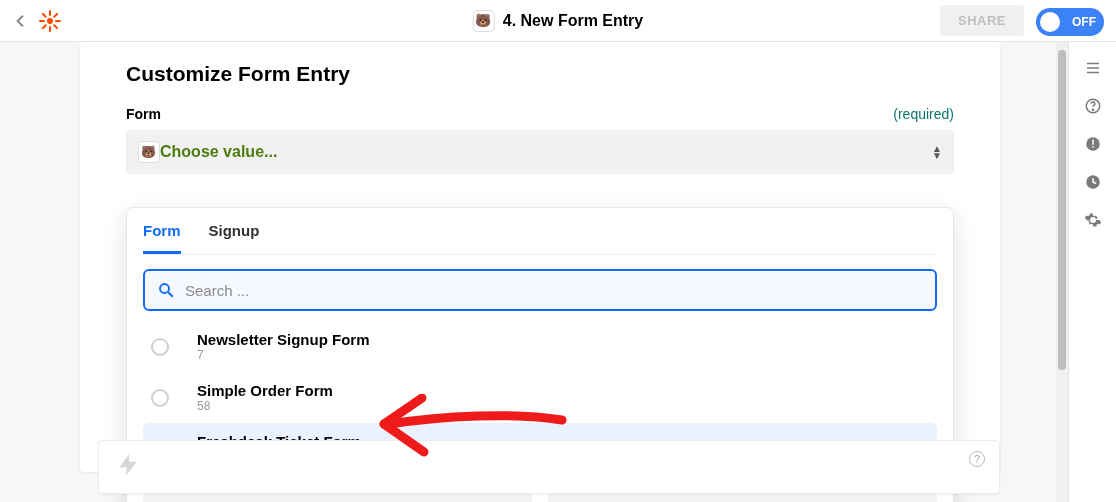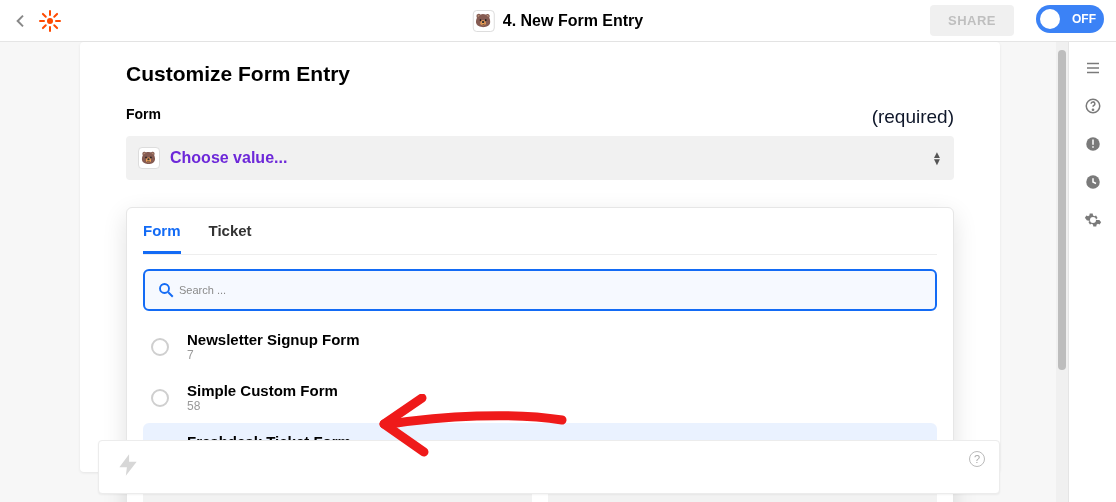--- a/index.html
+++ b/index.html
@@ -34,21 +34,21 @@
       position:absolute; left:50%; transform:translateX(-50%);
       display:flex; align-items:center; gap:8px;
       font-weight:700; font-size:16px;
     }
     .wp-icon {
       width:22px; height:22px; border-radius:4px;
       background:#fff; border:1px solid #ddd;
       display:flex; align-items:center; justify-content:center;
       font-size:13px;
     }
-    .top-right { margin-left:auto; display:flex; align-items:flex-start; gap:22px; }
+    .top-right { margin-left:auto; display:flex; align-items:flex-end; gap:12px; }
     .share-btn {
       border:none; background:#f0f0f0; color:#bfbfbf;
       font-weight:700; font-size:13px; padding:8px 18px;
       border-radius:4px; letter-spacing:0.5px; cursor:pointer;
     }
     .toggle {
       background:#3b82f6; width:68px; height:28px; border-radius:20px;
       display:flex; align-items:center; justify-content:flex-end;
       padding:0 8px; position:relative; cursor:pointer;
     }
@@ -77,58 +77,58 @@
       top:42px; left:80px;
       width:920px; height:430px;
       background:#fff;
       border-radius:4px;
       box-shadow:0 1px 3px rgba(0,0,0,0.08);
       padding:20px 46px 0 46px;
     }
     .card-title { font-weight:800; font-size:21px; }
     .field-row { margin-top:20px; display:flex; justify-content:space-between; }
     .field-label { font-weight:700; font-size:14px; }
-    .required { color:#0f172a; font-size:19px; }
+    .required { color:#0f766e; font-size:14px; }
     .select-box {
       margin-top:8px; background:#f1f1f1; height:44px;
       border-radius:4px; display:flex; align-items:center;
       padding:0 12px; cursor:pointer; position:relative;
     }
     .select-box .wp-icon-sm {
       width:22px;height:22px;border-radius:4px;border:1px solid #ddd;
       background:#fff; display:flex;align-items:center;justify-content:center;
       font-size:12px;
     }
-    .select-placeholder { margin-left:10px; color:#6d28d9; font-weight:600; }
+    .select-placeholder { margin-left:0; color:#4d7c0f; font-weight:600; }
     .updown { position:absolute; right:12px; color:#555; display:flex; flex-direction:column; line-height:7px; font-size:10px; }
     .dropdown-panel {
       position:absolute;
       top:165px; left:46px; right:46px;
       background:#fff; border:1px solid #e6e6e6; border-radius:6px;
       box-shadow:0 8px 24px rgba(0,0,0,0.12);
       padding:14px 16px 16px 16px;
     }
     .tabs { display:flex; gap:28px; border-bottom:1px solid #eee; }
     .tab { padding-bottom:12px; font-weight:700; font-size:15px; color:#333; cursor:pointer; }
     .tab.active { color:#136bf5; border-bottom:3px solid #136bf5; }
     .search-row {
       margin-top:14px;
       border:2px solid #136bf5; border-radius:6px;
       background:#f6f9ff;
       display:flex; align-items:center; padding:10px 12px;
     }
     .search-row .sicon { color:#136bf5; width:18px; height:18px; display:flex; align-items:center; justify-content:center; }
     .search-input {
       border:none; background:transparent; outline:none;
-      margin-left:4px; font-size:11px; color:#333; flex:1;
+      margin-left:10px; font-size:15px; color:#333; flex:1;
     }
     .search-input::placeholder { color:#8a8a8a; }
     .options { margin-top:10px; }
     .opt {
-      display:flex; align-items:center; gap:18px;
+      display:flex; align-items:center; gap:28px;
       padding:10px 8px; border-radius:6px; cursor:pointer;
     }
     .opt.highlight { background:#eaf2ff; }
     .radio {
       width:18px;height:18px;border:2px solid #cfcfcf;border-radius:50%;
       flex-shrink:0;
     }
     .opt-txt .t { font-weight:700; font-size:15px; }
     .opt-txt .s { font-size:12px; color:#9a9a9a; }
     .btn-row {
@@ -207,21 +207,21 @@
     <span class="select-placeholder">Choose value...</span>
     <div class="updown">
         <span>▲</span>
         <span>▼</span>
       </div>
   </div>
 
   <div class="dropdown-panel">
     <div class="tabs">
       <div class="tab active">Form</div>
-      <div class="tab">Ticket</div>
+      <div class="tab">Signup</div>
     </div>
     <div class="search-row">
       <span class="sicon">
         <svg viewBox="0 0 24 24" width="18" height="18" fill="none" stroke="currentColor" stroke-width="2.5">
             <circle cx="10" cy="10" r="6"></circle>
             <line x1="15" y1="15" x2="21" y2="21"></line>
           </svg>
       </span>
       <input class="search-input" placeholder="Search ..." style="">
     </div>
@@ -229,21 +229,21 @@
       <div class="opt">
         <div class="radio"></div>
         <div class="opt-txt">
           <div class="t">Newsletter Signup Form</div>
           <div class="s">7</div>
         </div>
       </div>
       <div class="opt">
         <div class="radio"></div>
         <div class="opt-txt">
-          <div class="t">Simple Custom Form</div>
+          <div class="t">Simple Order Form</div>
           <div class="s">58</div>
         </div>
       </div>
       <div class="opt highlight">
         <div class="radio"></div>
         <div class="opt-txt">
           <div class="t">Freshdesk Ticket Form</div>
           <div class="s">106</div>
         </div>
       </div>

